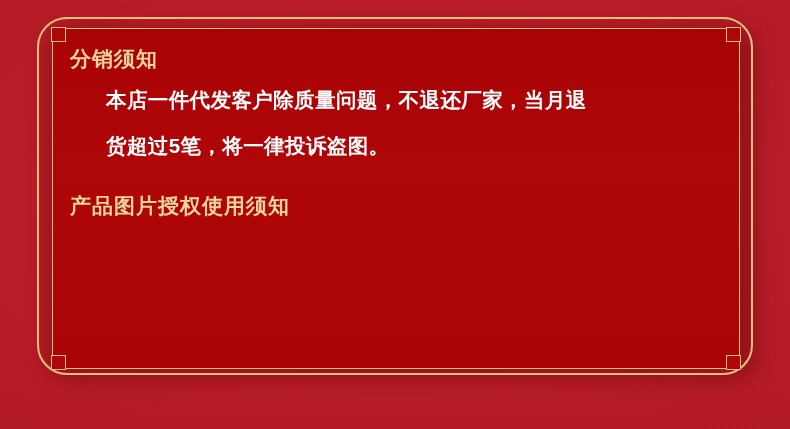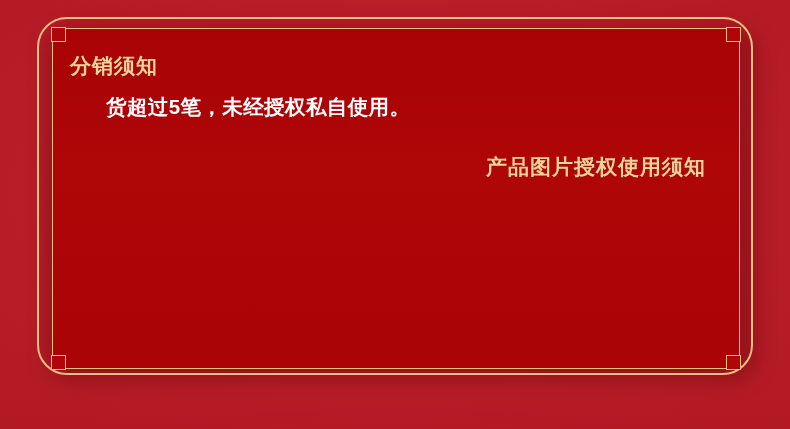--- a/index.html
+++ b/index.html
@@ -80,37 +80,36 @@
   .notch.bl { left: -1px;  bottom: -1px; }
   .notch.br { right: -1px; bottom: -1px; }
 
   
   .content {
     position: absolute;
     left: 0;
     top: 0;
     width: 688px;
     height: 341px;
-    padding: 25px 34px 0 18px;
+    padding: 18px 34px 0 18px;
     box-sizing: border-box;
   }
 
   .heading {
     color: #f2d39c;
     font-size: 21px;
     font-weight: bold;
     letter-spacing: 1px;
     line-height: 1.2;
     margin: 0 0 6px 0;
     text-shadow: 0 1px 0 rgba(120,30,0,0.35);
     white-space: nowrap;
   }
   .heading.second {
     margin-top: 24px;
-    text-align: right;
   }
 
   .para {
     margin: 0;
     padding-left: 36px;
   }
   .para .line {
     color: #ffffff;
     font-size: 20.5px;
     font-weight: bold;
@@ -145,21 +144,22 @@
     <div class="notch tl"></div>
     <div class="notch tr"></div>
     <div class="notch bl"></div>
     <div class="notch br"></div>
 
     <div class="content">
 
       <h2 class="heading">分销须知</h2>
 
       <div class="para">
-        <div class="line">货超过5笔，未经授权私自使用。</div>
+        <div class="line">本店一件代发客户除质量问题，不退还厂家，当月退</div>
+        <div class="line">货超过5笔，将一律投诉盗图。</div>
       </div>
 
       <h2 class="heading second">产品图片授权使用须知</h2>
 
       <div class="para">
       </div>
 
     </div>
   </div>
 

